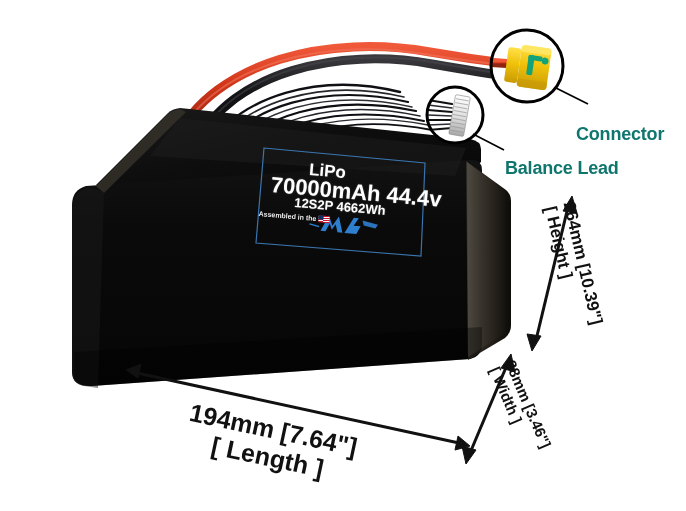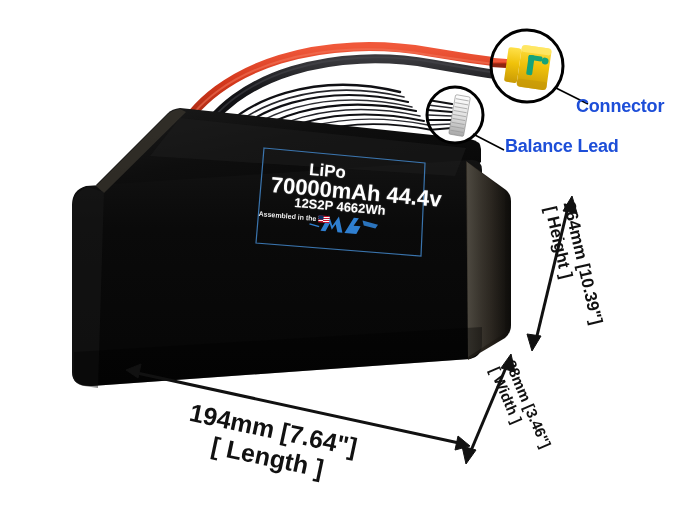--- a/index.html
+++ b/index.html
@@ -16,24 +16,25 @@
     background: #ffffff;
   }
   #stage svg.layer {
     position: absolute; left: 0; top: 0;
     width: 686px; height: 511px;
   }
   .callout-label {
     position: absolute;
     font-family: "Liberation Sans Narrow", "Liberation Sans", sans-serif;
     font-weight: bold;
-    color: #1d4ed8;
+    color: #0f766e;
     letter-spacing: -0.2px;
     white-space: nowrap;
     transform-origin: left top;
+    margin-top: 28px;
   }
   .dim-label {
     position: absolute;
     font-family: "Liberation Sans Narrow", "Liberation Sans", sans-serif;
     font-weight: bold;
     color: #111111;
     white-space: nowrap;
     transform-origin: left top;
     line-height: 1.12;
   }
@@ -264,21 +265,21 @@
 
   <div class="label-text" style="left:295px; top:195px; font-size:13px; transform:rotate(5deg);">12S2P 4662Wh</div>
 
   <div class="tiny-usa" style="left:259px; top:210px; font-size:7px; transform:rotate(5deg);">
     <span>Assembled in the</span>
     <span class="flagbox"></span>
   </div>
 
   <div class="callout-label" style="left:576px; top:96px; font-size:18px;">Connector</div>
 
-  <div class="callout-label" style="left:505px; top:136px; font-size:18px;">Balance Lead</div>
+  <div class="callout-label" style="left:505px; top:130px; font-size:18px;">Balance Lead</div>
 
   <div class="dim-label" style="left:578px; top:200px; font-size:17px; transform:rotate(77deg);">
     <div>264mm [10.39"]</div>
     <div>[ Height ]</div>
   </div>
 
   <div class="dim-label" style="left:517px; top:358px; font-size:15px; transform:rotate(67deg);">
     <div>88mm [3.46"]</div>
     <div>[ Width ]</div>
   </div>

